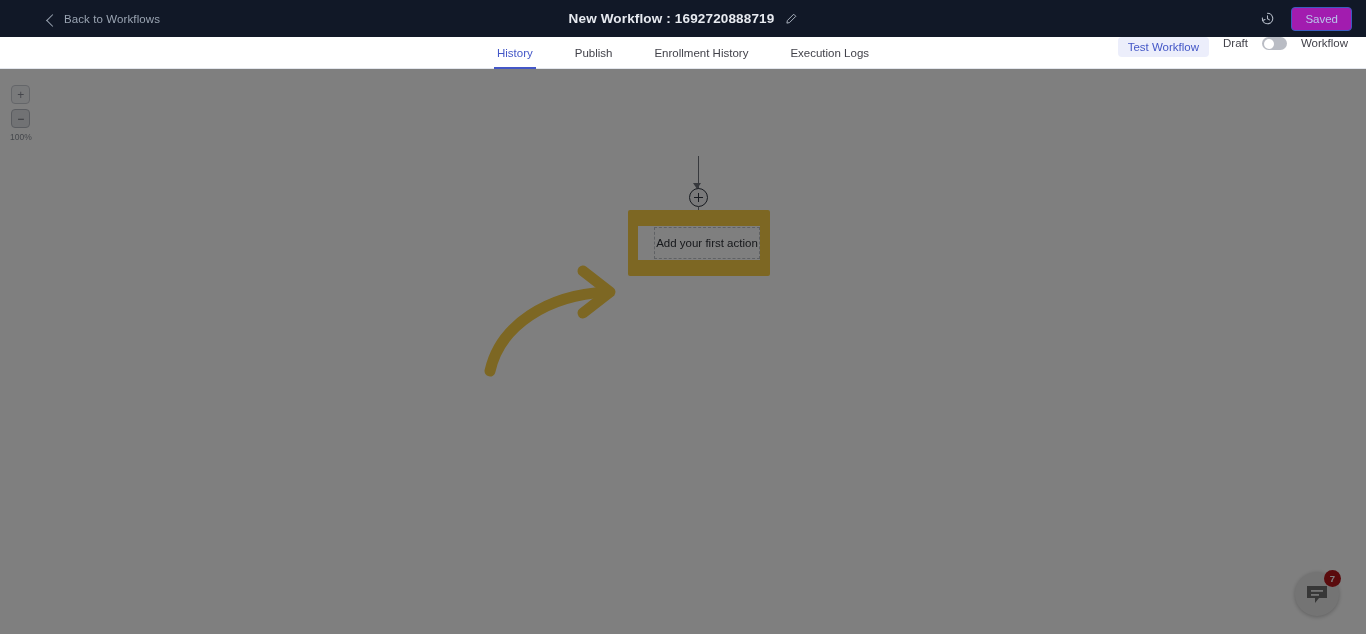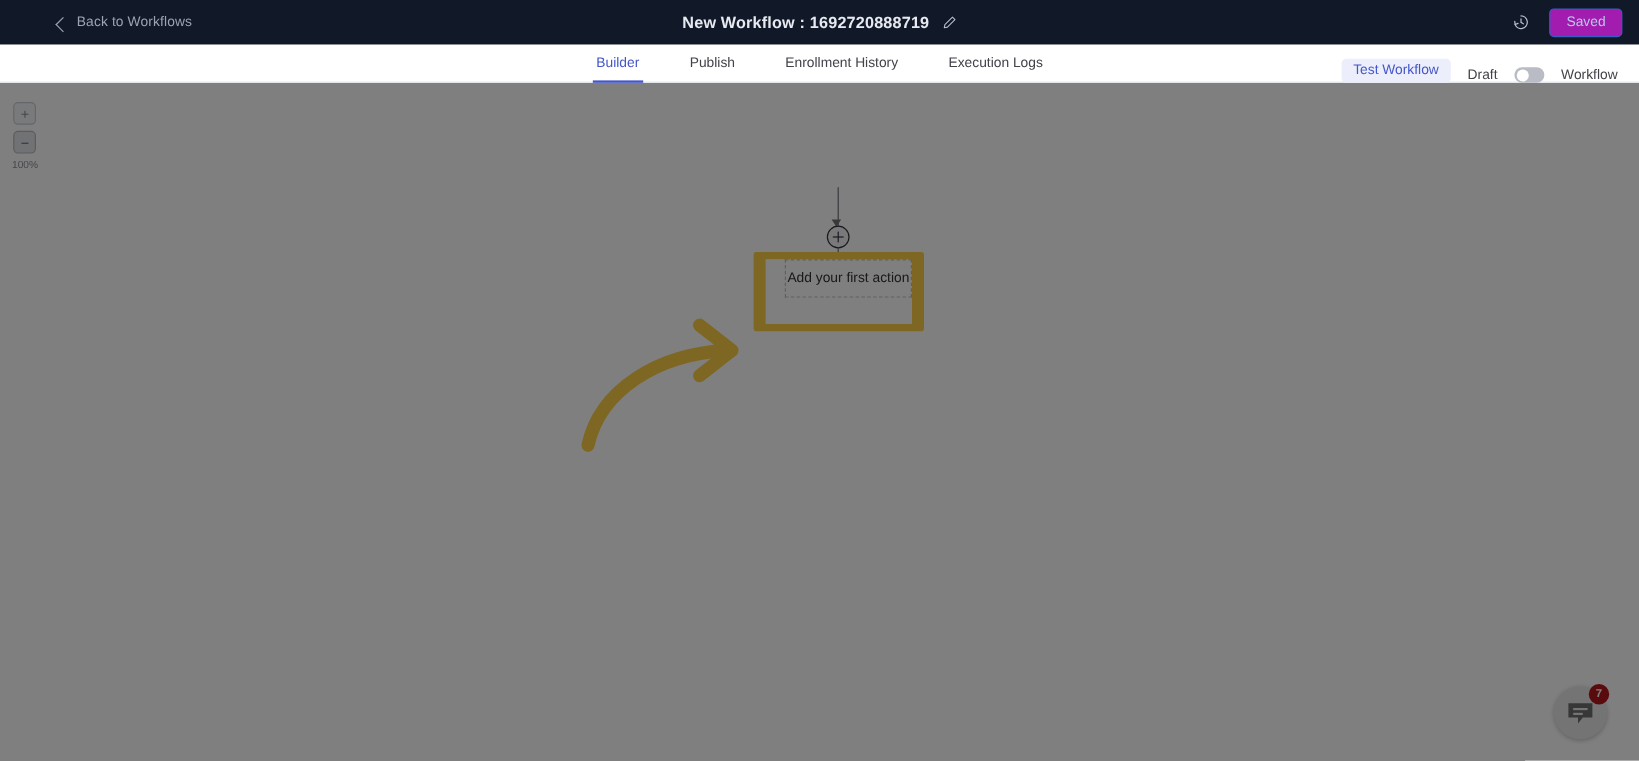--- a/index.html
+++ b/index.html
@@ -67,21 +67,21 @@
     font-size: 11.5px; color: #42424a; cursor: pointer;
     height: 32px; display: flex; align-items: center; position: relative;
   }
   .nav-tab.active { color: #4457c7; }
   .nav-tab.active::after {
     content: ""; position: absolute; left: -3px; right: -3px; bottom: 0;
     height: 2px; background: #4457c7;
   }
   #nav-right {
     position: absolute; right: 18px; top: 0; height: 32px;
-    display: flex; align-items: flex-end; gap: 14px;
+    display: flex; align-items: flex-start; gap: 14px;
   }
   #test-workflow-button {
     background: #eceefb; color: #4457c7; font-size: 11.5px;
     padding: 4px 10px; border-radius: 4px; border: none; cursor: pointer;
   }
   .toggle-label { font-size: 11.5px; color: #42424a; }
   #publish-toggle {
     width: 25px; height: 13px; border-radius: 7px;
     background: #b9bcc4; position: relative; cursor: pointer;
   }
@@ -154,22 +154,22 @@
 
   
   #action-node-highlight {
     position: absolute; left: 628px; top: 141px;
     width: 142px; height: 66px;
     background: #fbcf47; border-radius: 2px;
     display: flex; align-items: center; justify-content: center;
     z-index: 2;
   }
   #action-node {
-    width: 122px; height: 54px; background: #ffffff;
-    display: flex; align-items: flex-start; justify-content: center;
+    width: 122px; height: 34px; background: #ffffff;
+    display: flex; align-items: center; justify-content: center;
     cursor: pointer;
     padding-left: 16px;
   }
   #action-inner {
     width: 108px; height: 32px;
     border: 1px dashed #bfc2c9;
     display: flex; align-items: center; justify-content: center;
   }
   #action-label { font-size: 11.5px; color: #2f3238; }
 
@@ -230,21 +230,21 @@
         <path d="M3.1 9.2l.4 3.4 3.2-1.3" fill="none" stroke="#b6bdc9" stroke-width="1.4" stroke-linecap="round" stroke-linejoin="round"></path>
         <path d="M10 6.2v4l2.6 1.6" fill="none" stroke="#b6bdc9" stroke-width="1.4" stroke-linecap="round"></path>
       </svg>
     </span>
     <button id="saved-button">Saved</button>
   </div>
 </div>
 
 <div id="nav-bar">
   <div id="nav-tabs">
-    <div class="nav-tab active">Builder</div>
+    <div class="nav-tab active">History</div>
     <div class="nav-tab">Publish</div>
     <div class="nav-tab">Enrollment History</div>
     <div class="nav-tab">Execution Logs</div>
   </div>
   <div id="nav-right">
     <button id="test-workflow-button">Test Workflow</button>
     <span class="toggle-label">Draft</span>
     <div id="publish-toggle">
       <span class="knob"></span>
     </div>

